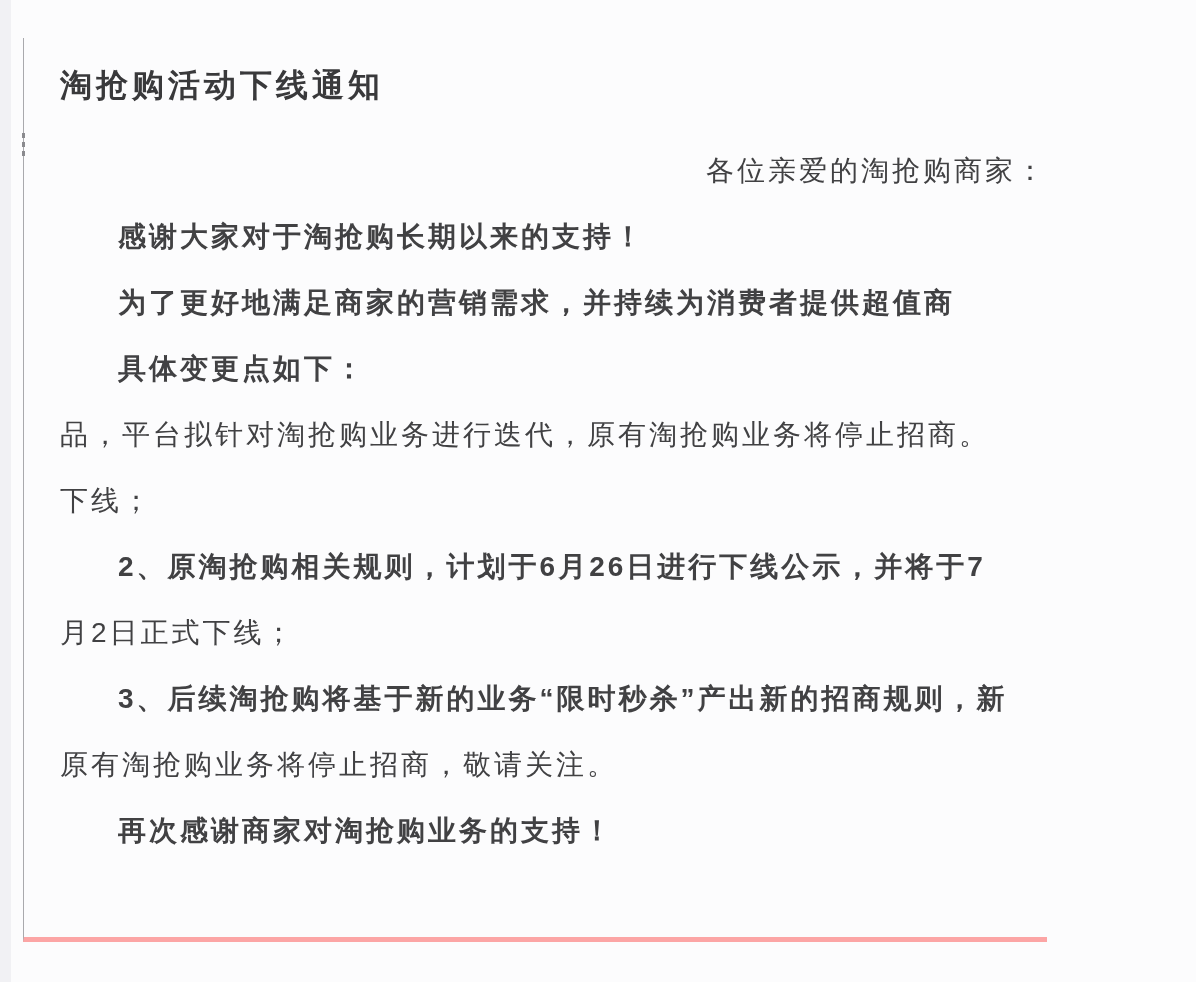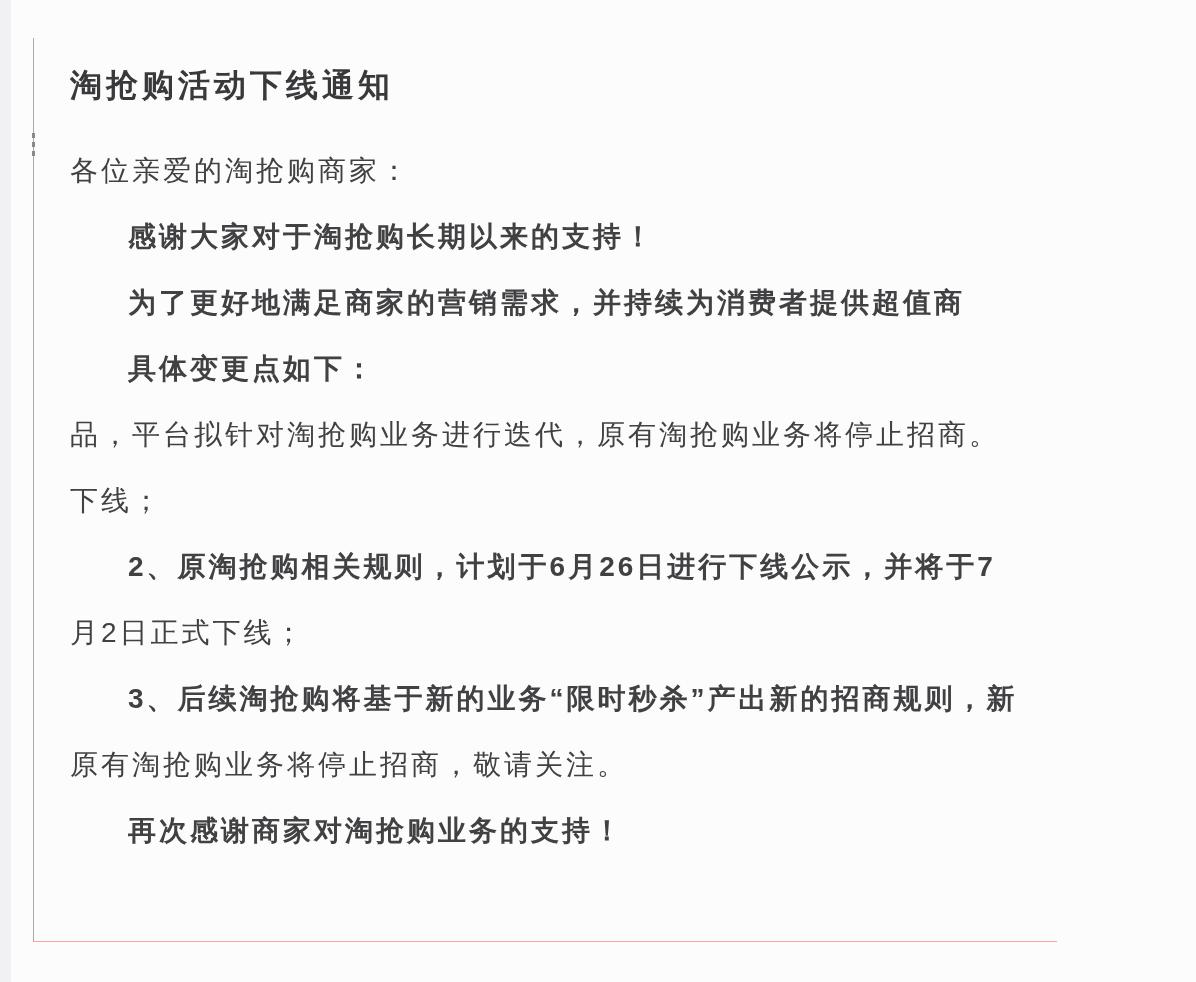--- a/index.html
+++ b/index.html
@@ -17,27 +17,27 @@
   .left-strip {
     position: absolute;
     left: 0;
     top: 0;
     width: 11px;
     height: 982px;
     background: #f1f1f4;
   }
   .content-frame {
     position: absolute;
-    left: 33px;
+    left: 23px;
     top: 38px;
     width: 1024px;
     height: 904px;
     box-sizing: border-box;
     border-left: 1px solid #a9a9ad;
-    border-bottom: 1px solid #fca5a5;
+    border-bottom: 5px solid #fca5a5;
     padding-left: 36px;
     color: #3e3e40;
   }
   .tick-marks {
     position: absolute;
     left: -2px;
     top: 95px;
     width: 3px;
     height: 24px;
     background-image: repeating-linear-gradient(
@@ -58,20 +58,21 @@
   .line {
     height: 66px;
     line-height: 66px;
     font-size: 28px;
     letter-spacing: 3px;
     white-space: nowrap;
     color: #414143;
   }
   .greeting {
     margin-top: 35px;
+    text-align: right;
   }
   .indent {
     padding-left: 58px;
     font-weight: bold;
   }
 </style>
 </head>
 <body>
 
 <div>

